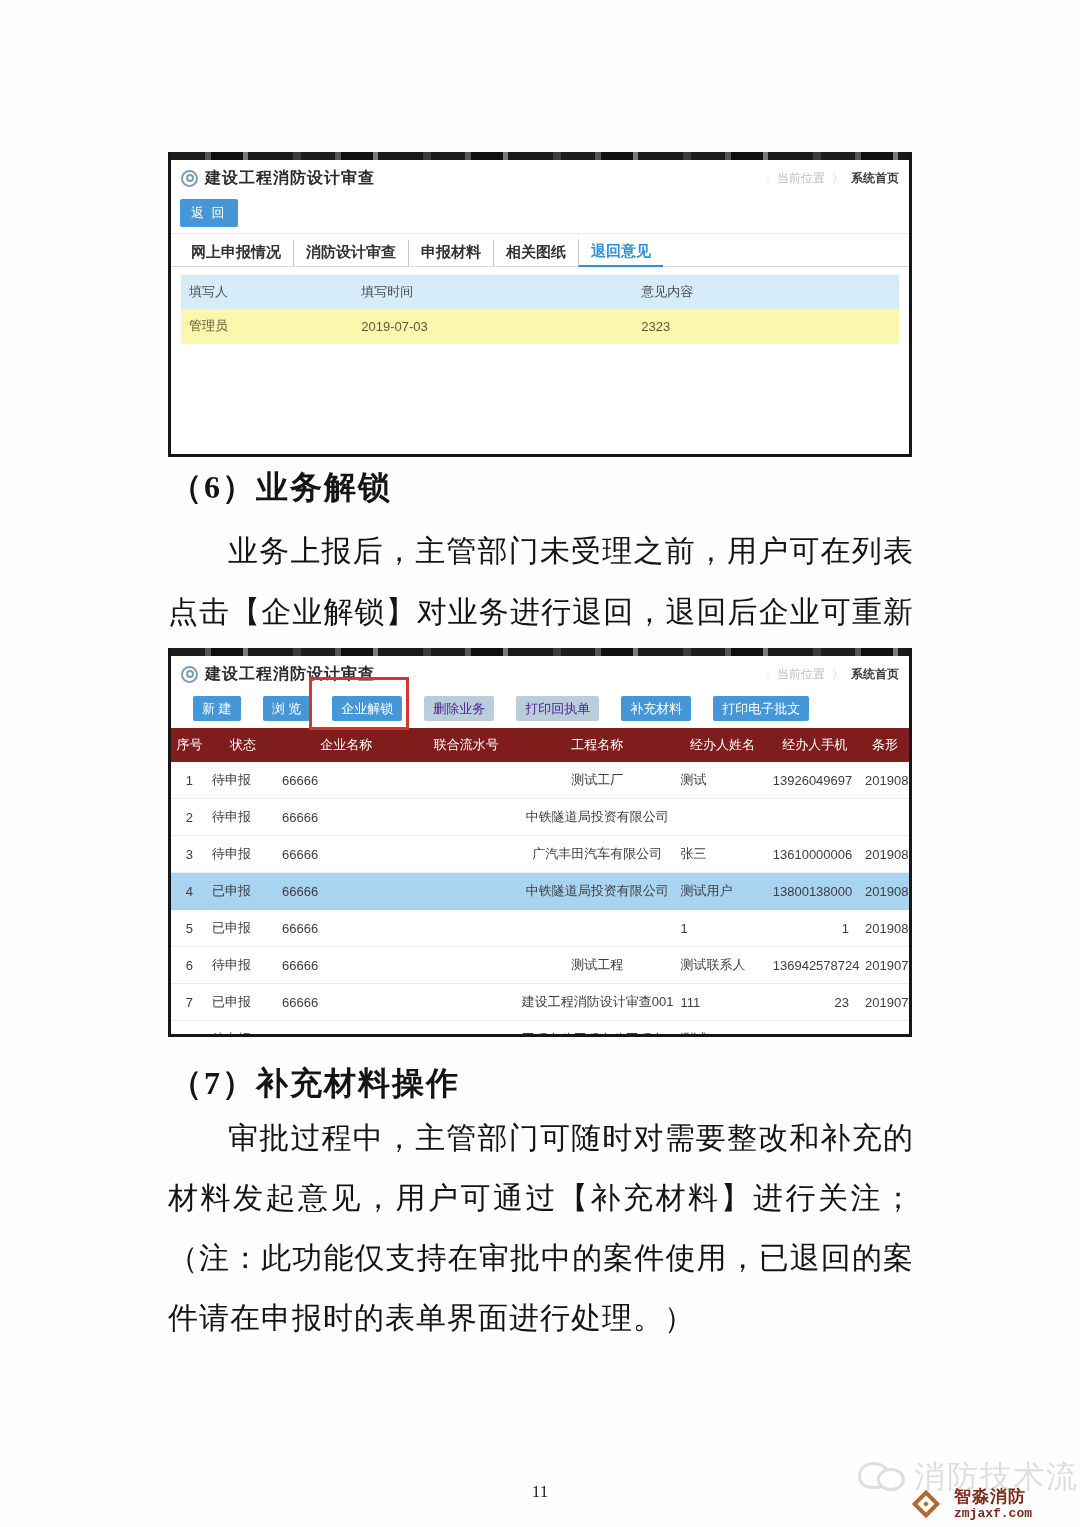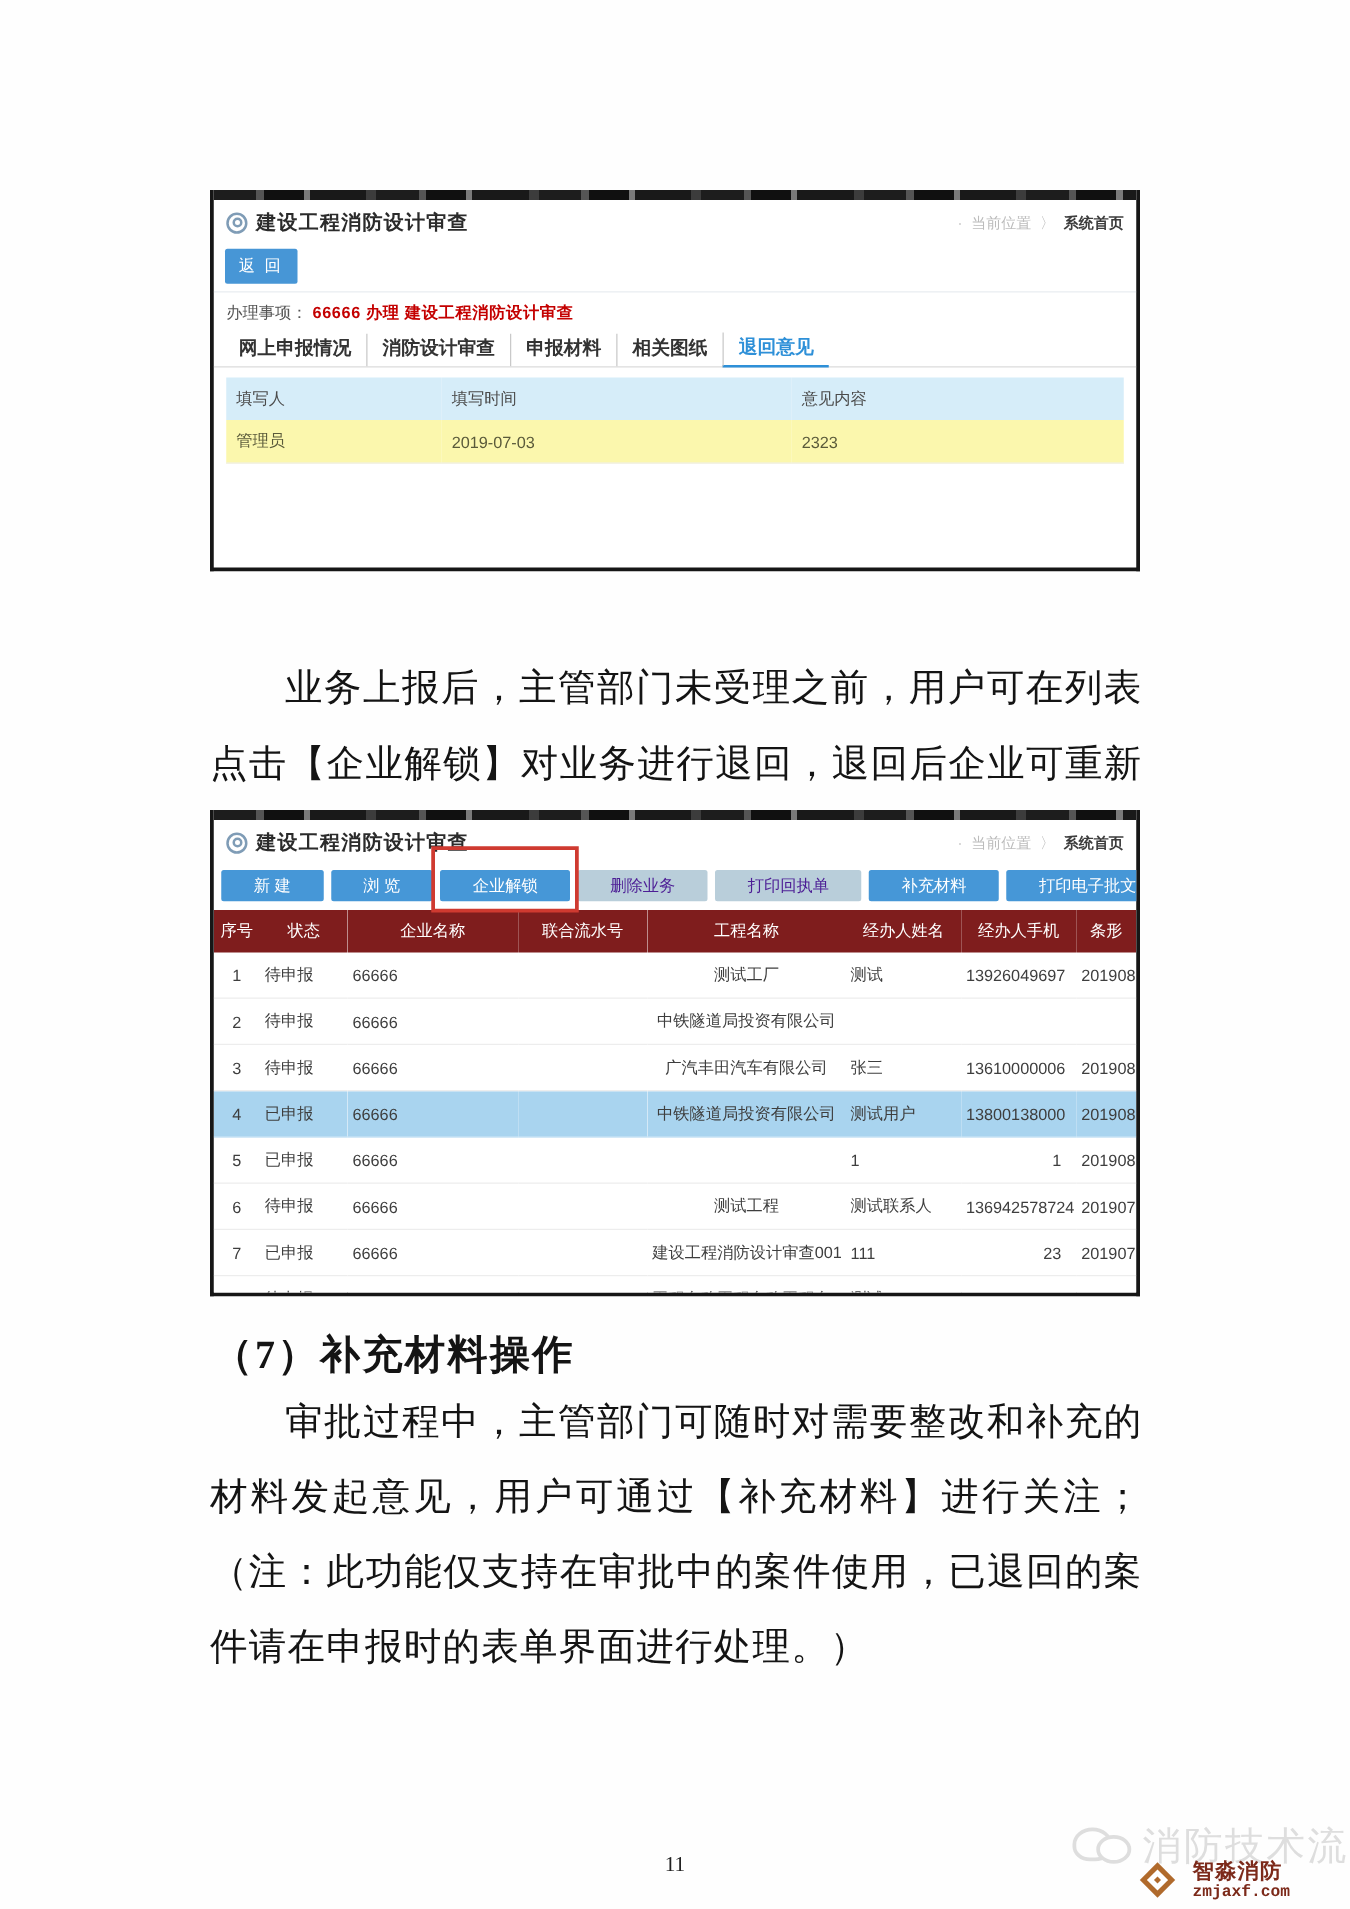--- a/index.html
+++ b/index.html
@@ -36,21 +36,21 @@
   .tab{font-size:15px;font-weight:bold;color:#333;padding:4px 12px 7px;line-height:1;}
   .tab:not(:first-child){border-left:1px solid #c9c9c9;text-align:right;}
   .tab.active{color:#2e90d8;border-bottom:2px solid #2e90d8;margin-bottom:-1px;}
   .t1wrap{margin:8px 10px 0;}
   table{border-collapse:collapse;width:100%;table-layout:fixed;border-radius:10px;}
   #t1 th{background:#d6edf9;color:#4b4b4b;font-size:13px;font-weight:normal;text-align:left;padding:8px 8px;}
   #t1 td{background:#fbf7ad;font-size:13px;color:#5a5a3a;padding:8px 8px;border-bottom:1px solid #efefef;}
 
   
   .bar2{display:flex;gap:6px;padding:7px 6px;position:relative;align-items:center;}
-  .tbtn{background:#4697d7;color:#fff;font-size:13px;padding:6px 26px;border-radius:2px;white-space:nowrap;line-height:1;}
+  .tbtn{background:#4697d7;color:#fff;font-size:13px;padding:6px 9px;border-radius:2px;white-space:nowrap;line-height:1;margin-left:16px;}
   .tbtn.disabled{background:#b9ceda;color:#4c1d95;}
   .boxwrap{position:relative;display:inline-flex;}
   .redbox{position:absolute;left:-7px;right:-7px;top:-19px;bottom:-9px;border:3px solid #cf3a30;z-index:6;pointer-events:none;}
 
   
   #t2 th{background:#7f1d1d;color:#fff;font-size:13px;font-weight:normal;padding:8px 4px;text-align:center;white-space:nowrap;overflow:hidden;}
   #t2 td{font-size:13px;color:#3e3e3e;padding:9px 4px;border-bottom:1px solid #ededed;background:#fff;white-space:nowrap;overflow:hidden;}
   #t2 tr.selected td{background:#a9d4ef;border-bottom-color:#a9d4ef;}
   .al{text-align:left;}.ac{text-align:center;}.ar{text-align:right;padding-right:12px !important;}
 
@@ -88,23 +88,20 @@
       <span class="ttl">建设工程消防设计审查</span>
       <span class="bc">
         <span>·</span>
         <span>当前位置</span>
         <span>〉</span>
         <span class="home">系统首页</span>
       </span>
     </div>
     <div class="bar1">
       <span class="btn-back">返 回</span>
-    </div>
-    <div class="matter">
-      <span>办理事项：</span><span class="red">66666 办理 建设工程消防设计审查</span>
     </div>
     <div class="tabs" id="s1-tabs">
         <div class="tab">网上申报情况</div>
         <div class="tab">消防设计审查</div>
         <div class="tab">申报材料</div>
         <div class="tab">相关图纸</div>
         <div class="tab active">退回意见</div>
       </div>
     <div class="t1wrap">
       <table id="t1">
@@ -124,20 +121,21 @@
             <tr>
               <td>管理员</td>
               <td>2019-07-03</td>
               <td>2323</td>
             </tr>
           </tbody>
       </table>
     </div>
   </div>
 
+  <div class="doc h6">（6）业务解锁</div>
   <div class="doc p6">业务上报后，主管部门未受理之前，用户可在列表点击【企业解锁】对业务进行退回，退回后企业可重新上报：</div>
 
   <div class="shot" id="shot2">
     <div class="topband"></div>
     <div class="titlebar">
       <span class="ticon"></span>
       <span class="ttl">建设工程消防设计审查</span>
       <span class="bc">
         <span>·</span>
         <span>当前位置</span>

